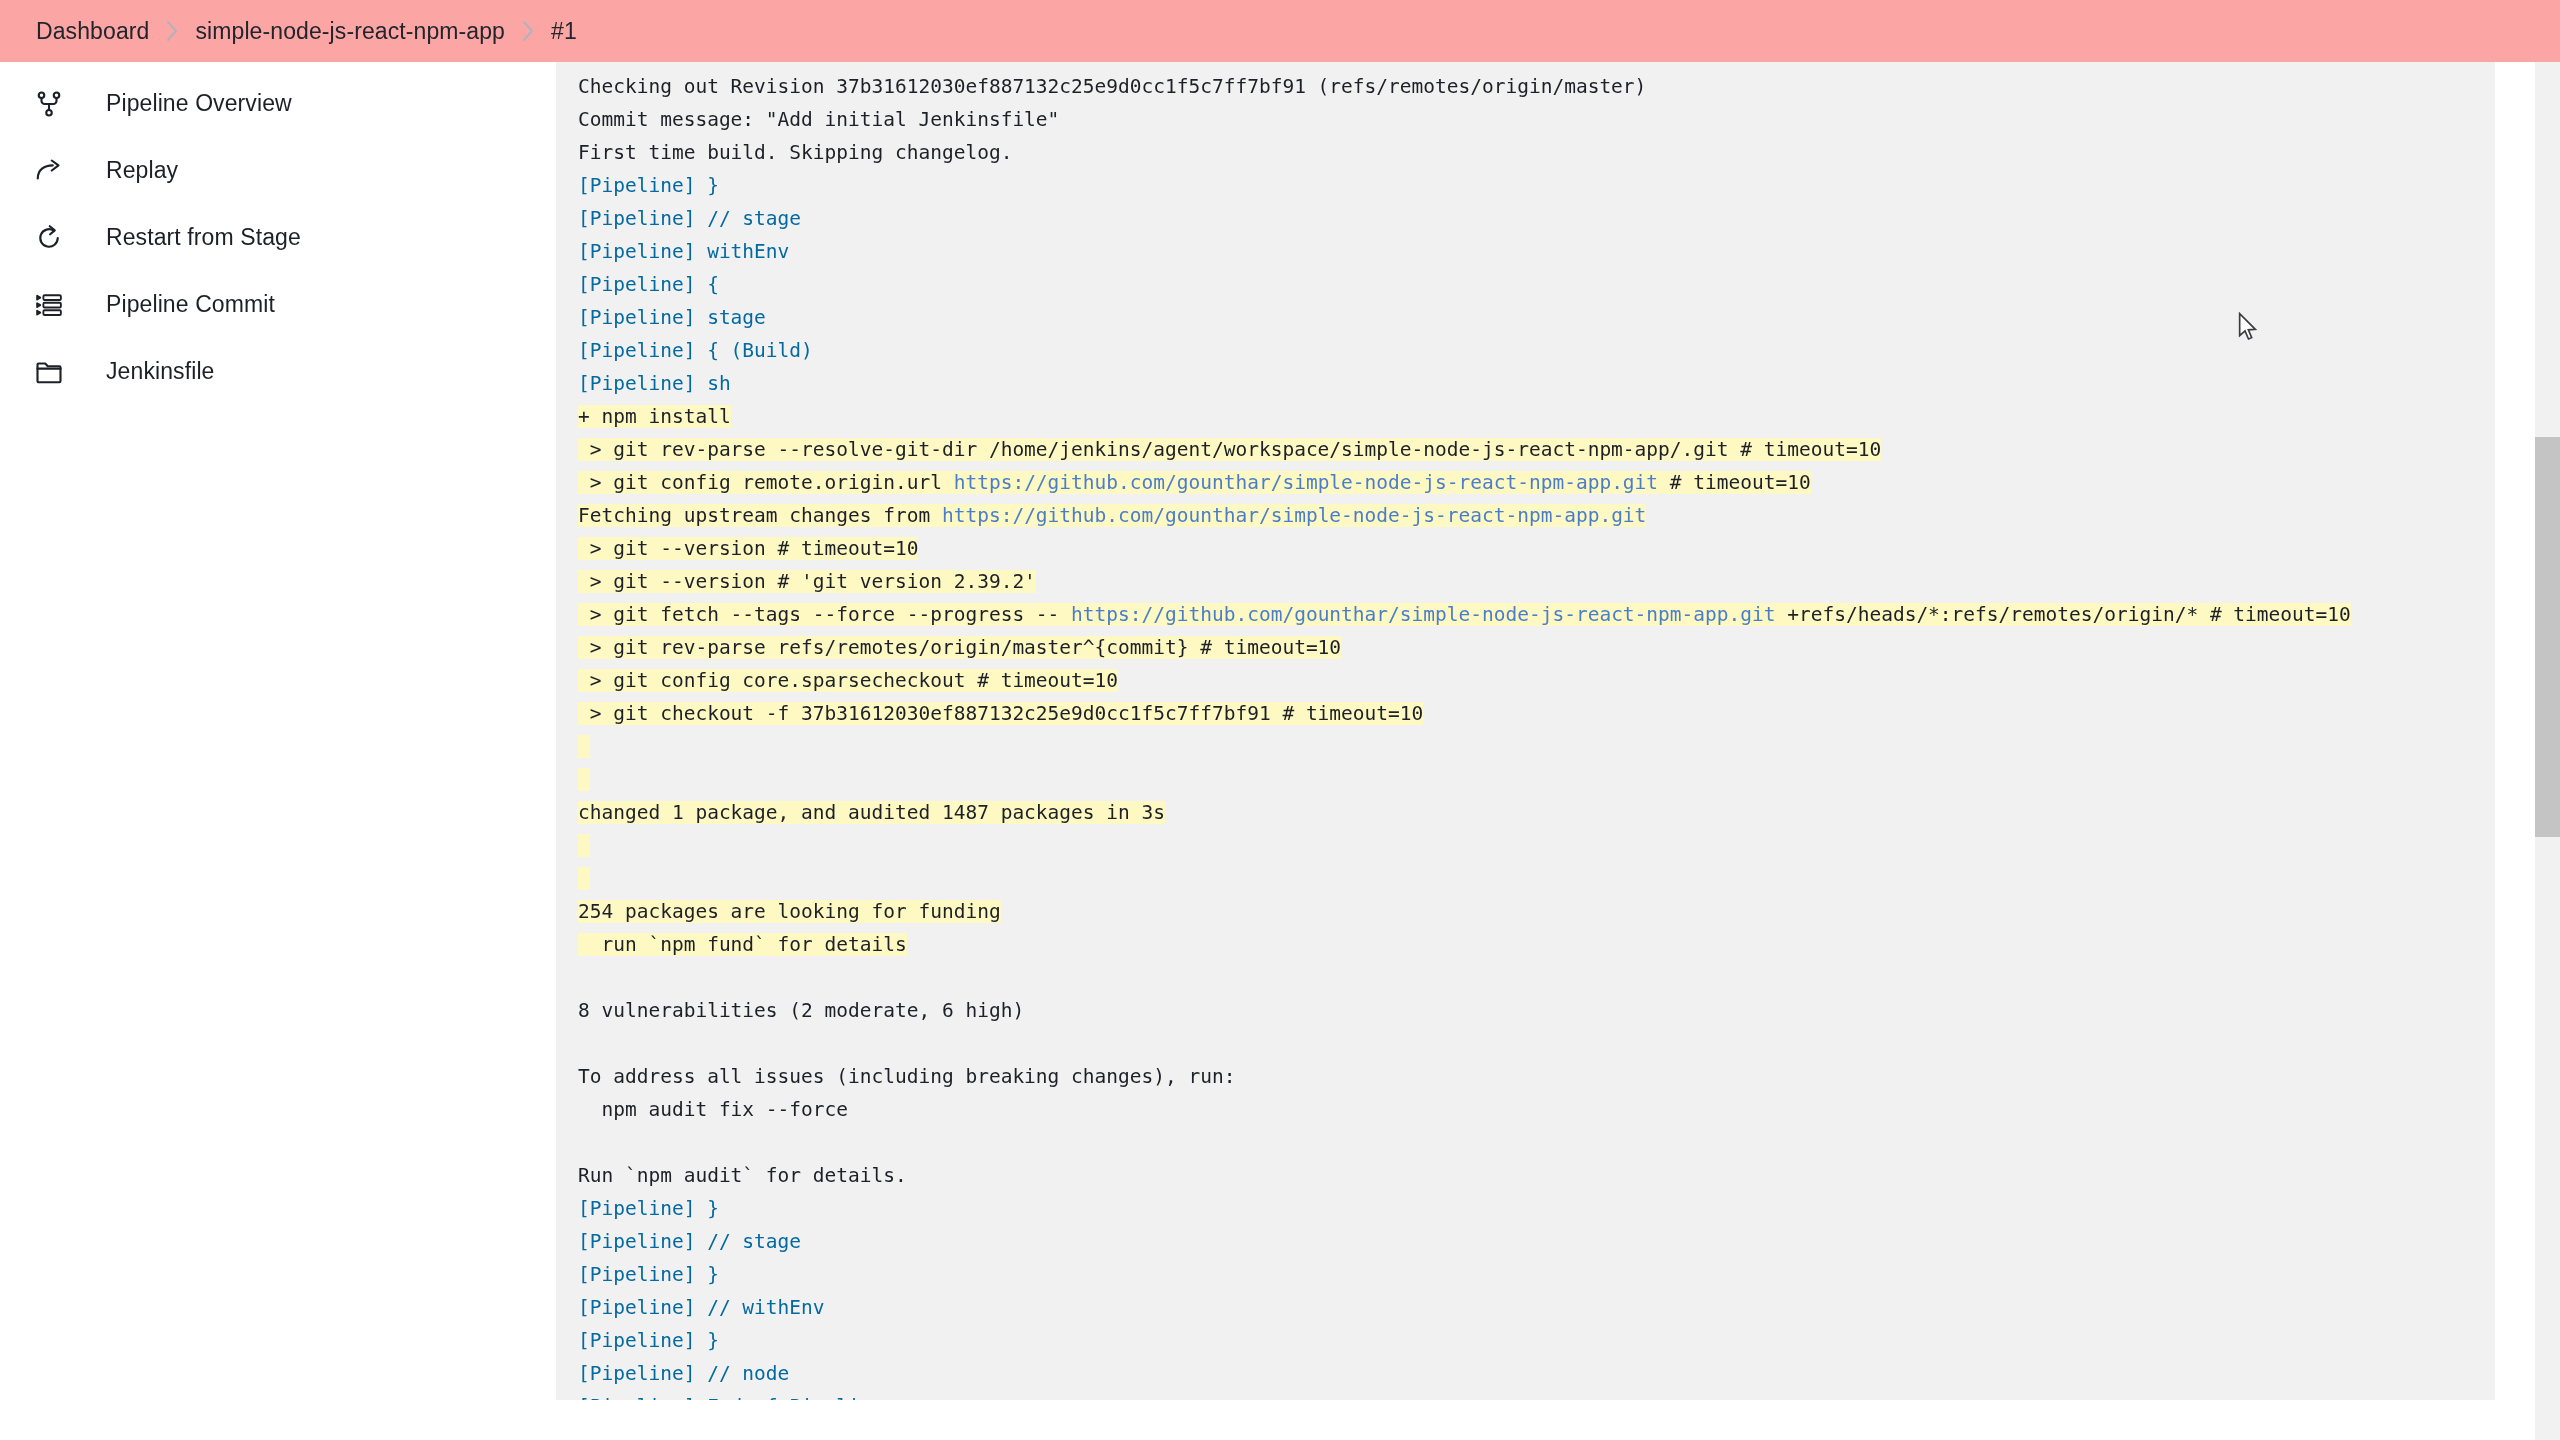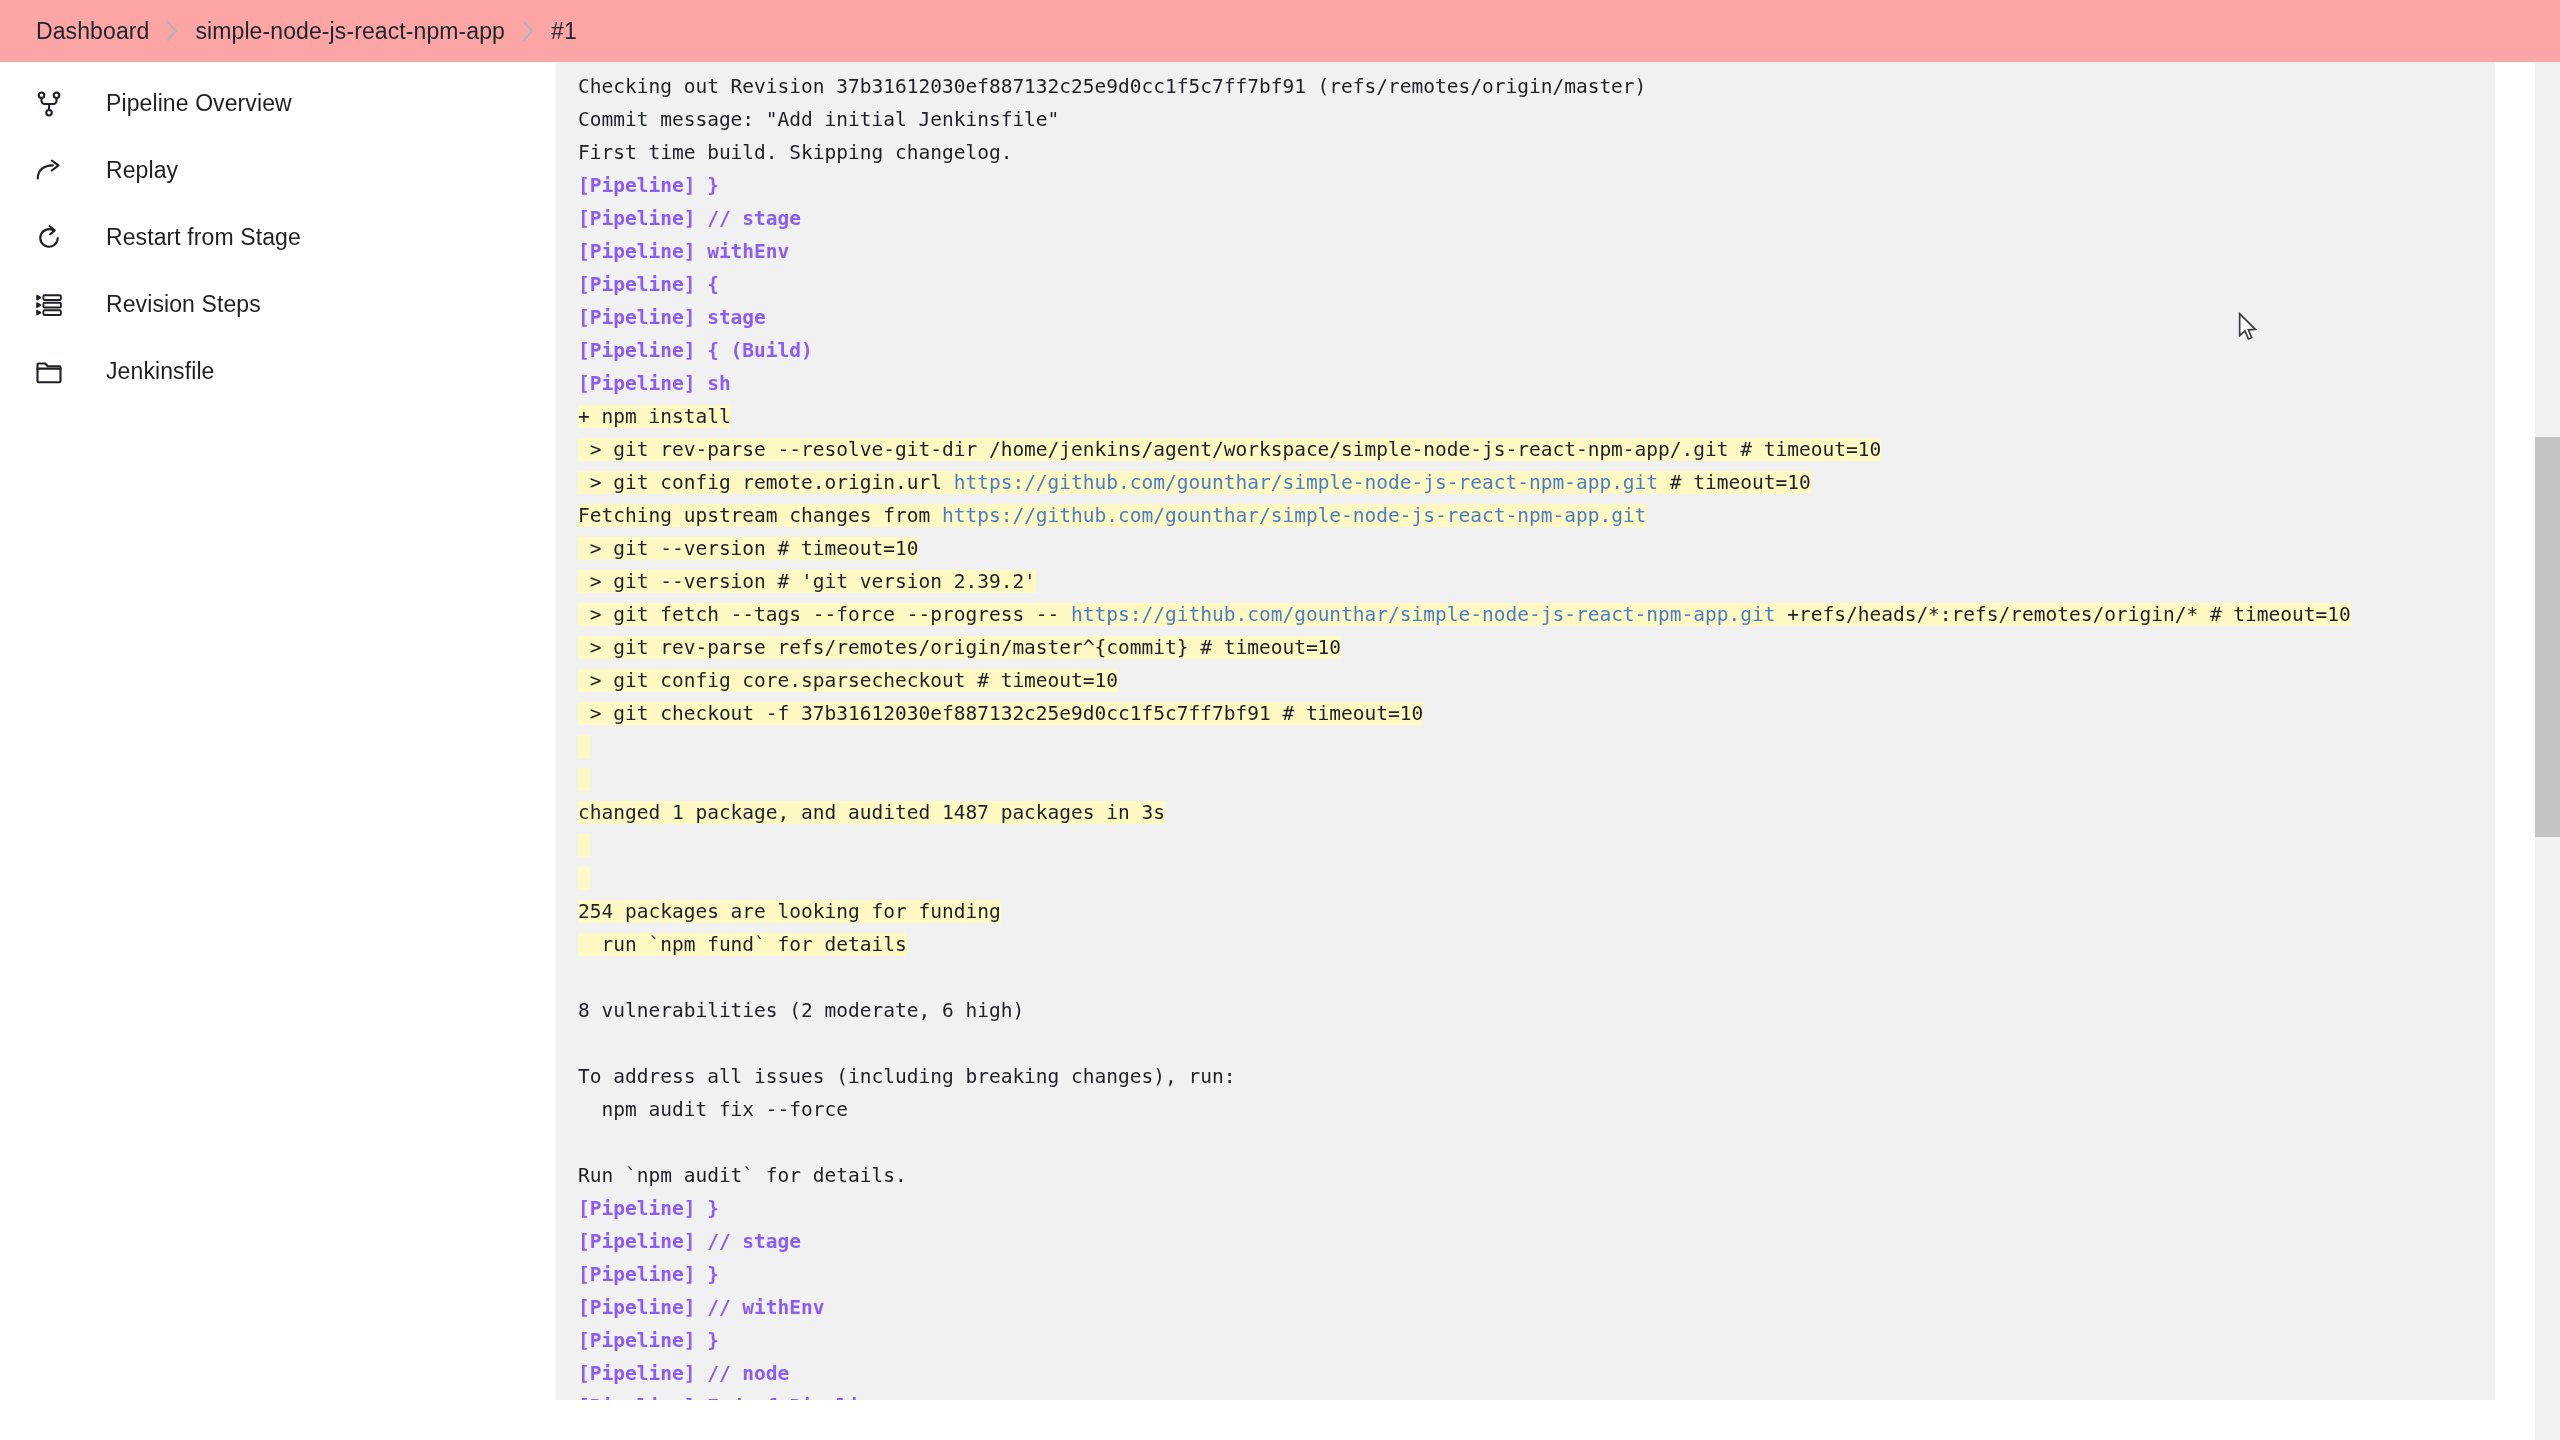--- a/index.html
+++ b/index.html
@@ -87,21 +87,21 @@
     padding: 8px 0 0 22px;
     font-family: "DejaVu Sans Mono", "Liberation Mono", monospace;
     font-size: 19.5px;
     line-height: 33px;
     color: #1d2027;
     white-space: pre;
   }
   .ln { height: 33px; white-space: pre; }
   .ln > span { white-space: pre; }
   .sel { background: #fef9c3; }
-  .dim { color: #8b5cf6; font-weight: bold; }
+  .dim { color: #0369a1; }
   .lnk { color: #4a7ecb; }
 
   
   .right-gutter {
     position: absolute;
     top: 62px;
     left: 2495px;
     width: 40px;
     height: 1378px;
     background: #ffffff;
@@ -197,21 +197,21 @@
     <span class="side-icon">
       <svg width="30" height="30" viewBox="0 0 24 24" fill="none" stroke="currentColor" stroke-width="1.5" stroke-linecap="round" stroke-linejoin="round">
         <path d="M2.5 4.6 L5 6.1 L2.5 7.6 Z" fill="currentColor"></path>
         <path d="M2.5 10.6 L5 12.1 L2.5 13.6 Z" fill="currentColor"></path>
         <path d="M2.5 16.6 L5 18.1 L2.5 19.6 Z" fill="currentColor"></path>
         <rect x="7.5" y="4.2" width="14" height="3.8" rx="1"></rect>
         <rect x="7.5" y="10.2" width="14" height="3.8" rx="1"></rect>
         <rect x="7.5" y="16.2" width="14" height="3.8" rx="1"></rect>
       </svg>
     </span>
-    <span class="side-label">Revision Steps</span>
+    <span class="side-label">Pipeline Commit</span>
   </div>
 
   <div class="side-item">
     <span class="side-icon">
       <svg width="30" height="30" viewBox="0 0 24 24" fill="none" stroke="currentColor" stroke-width="1.7" stroke-linecap="round" stroke-linejoin="round">
         <path d="M2.8 19.2 V6.2 a1 1 0 0 1 1 -1 H9 l2 2.2 h9.2 a1 1 0 0 1 1 1 V19.2 a1 1 0 0 1 -1 1 H3.8 a1 1 0 0 1 -1 -1 Z"></path>
         <path d="M2.8 9.3 H21.2"></path>
       </svg>
     </span>
     <span class="side-label">Jenkinsfile</span>

